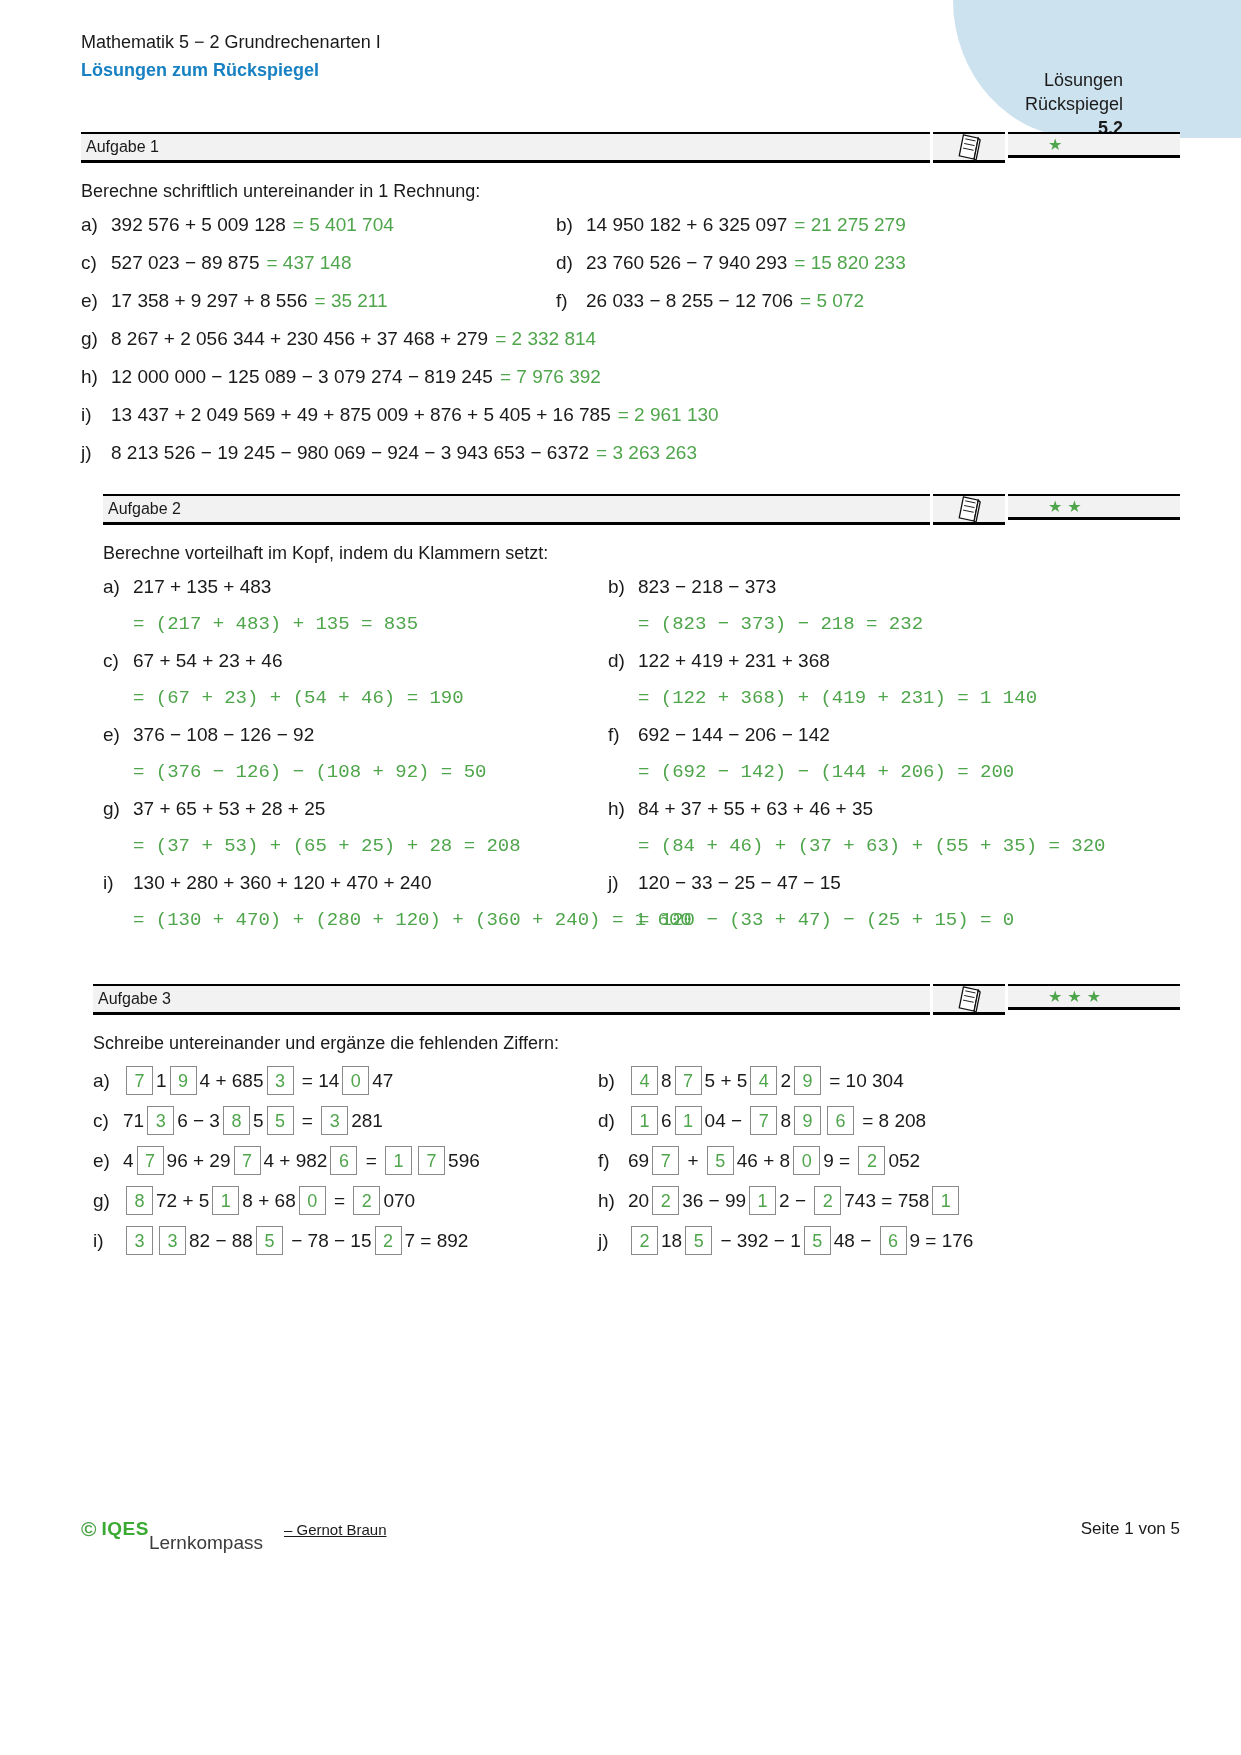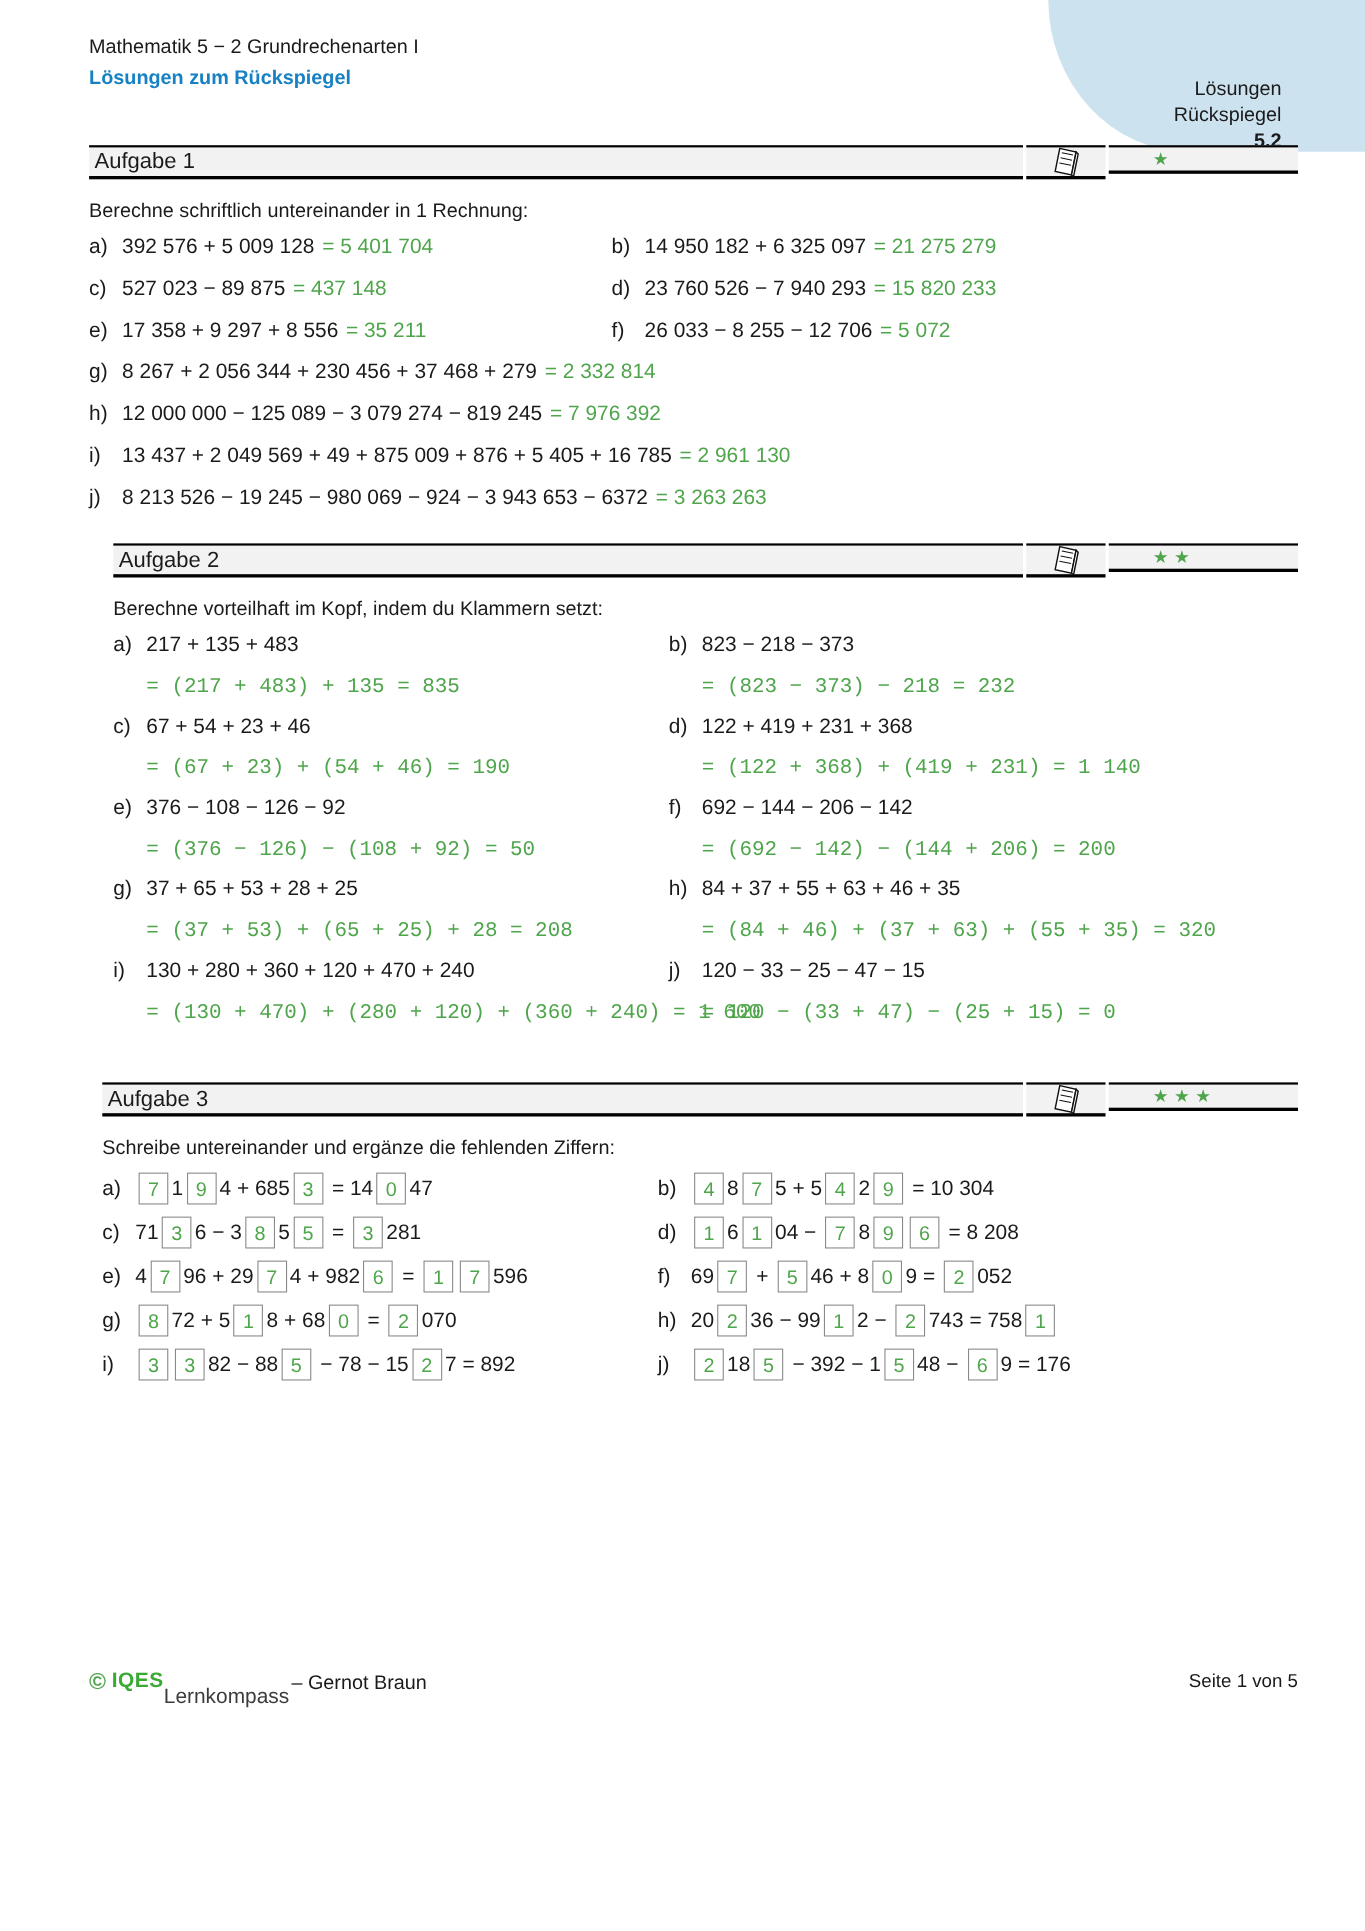--- a/index.html
+++ b/index.html
@@ -14,39 +14,39 @@
   .page{
     position:relative;width:1241px;height:1755px;background:#fff;
     font-family:"Liberation Sans",sans-serif;color:var(--ink);
     overflow:hidden;margin:0 auto;
   }
   
   .corner{
     position:absolute;top:0;right:0;width:288px;height:138px;
     background:var(--corner-bg);
     border-bottom-left-radius:150px 162px;
-    box-sizing:border-box;padding:68px 76px 0 0;
+    box-sizing:border-box;padding:68px 118px 0 0;
     text-align:right;font-size:18px;line-height:24px;
   }
   .corner .badge{font-weight:bold;}
   .content{position:absolute;left:81px;top:0;width:1099px;}
   .doc-header{margin-top:31px;font-size:18px;line-height:22px;}
   .doc-header .subtitle{color:var(--blue);font-weight:bold;margin-top:6px;}
 
   .task1{margin-top:51px;}
   .task2{margin-top:30px;margin-left:22px;}
   .task3{margin-top:38px;margin-left:12px;}
 
   .taskbar{display:flex;gap:3px;}
   .bar-seg{
     background:var(--bar-bg);
     border-top:2px solid #000;border-bottom:3px solid #000;
     height:26px;display:flex;align-items:center;box-sizing:content-box;
   }
-  .bar-main{flex:1;padding-left:5px;font-size:20px;text-align:right;}
+  .bar-main{flex:1;padding-left:5px;font-size:16px;text-align:right;}
   .bar-icon{width:72px;justify-content:center;}
   .bar-stars{
     width:172px;padding-left:40px;box-sizing:border-box;
     color:var(--green);font-size:16px;letter-spacing:5px;justify-content:flex-start;
   }
   .instruction{margin:17px 0 0 0;font-size:18px;line-height:22px;}
   .problems{margin-top:12px;display:grid;}
   .task1 .problems{grid-template-columns:475px 1fr;row-gap:16px;}
   .task2 .problems{grid-template-columns:505px 1fr;row-gap:0;}
   .task3 .problems{grid-template-columns:505px 1fr;row-gap:11px;}
@@ -73,21 +73,21 @@
 
   .footer{
     position:absolute;left:81px;right:61px;top:1504px;
     display:flex;justify-content:space-between;align-items:center;
     font-size:19px;
   }
   .brand{display:flex;align-items:center;}
   .brand .c{color:var(--green);font-weight:bold;font-size:21px;margin-right:5px;}
   .brand .iq{color:#3aaa35;font-weight:bold;letter-spacing:.5px;text-align:center;}
   .brand .lk{color:#3c3c3c;margin-top:28px;}
-  .brand .author{font-size:18px;margin-left:2px;}
+  .brand .author{font-size:15px;margin-left:21px;text-decoration:underline;}
   .pageno{font-size:17px;}
 </style>
 </head>
 <body>
 
 <div class="page">
 
   <div class="corner">
     <div>Lösungen</div>
     <div>Rückspiegel</div>

